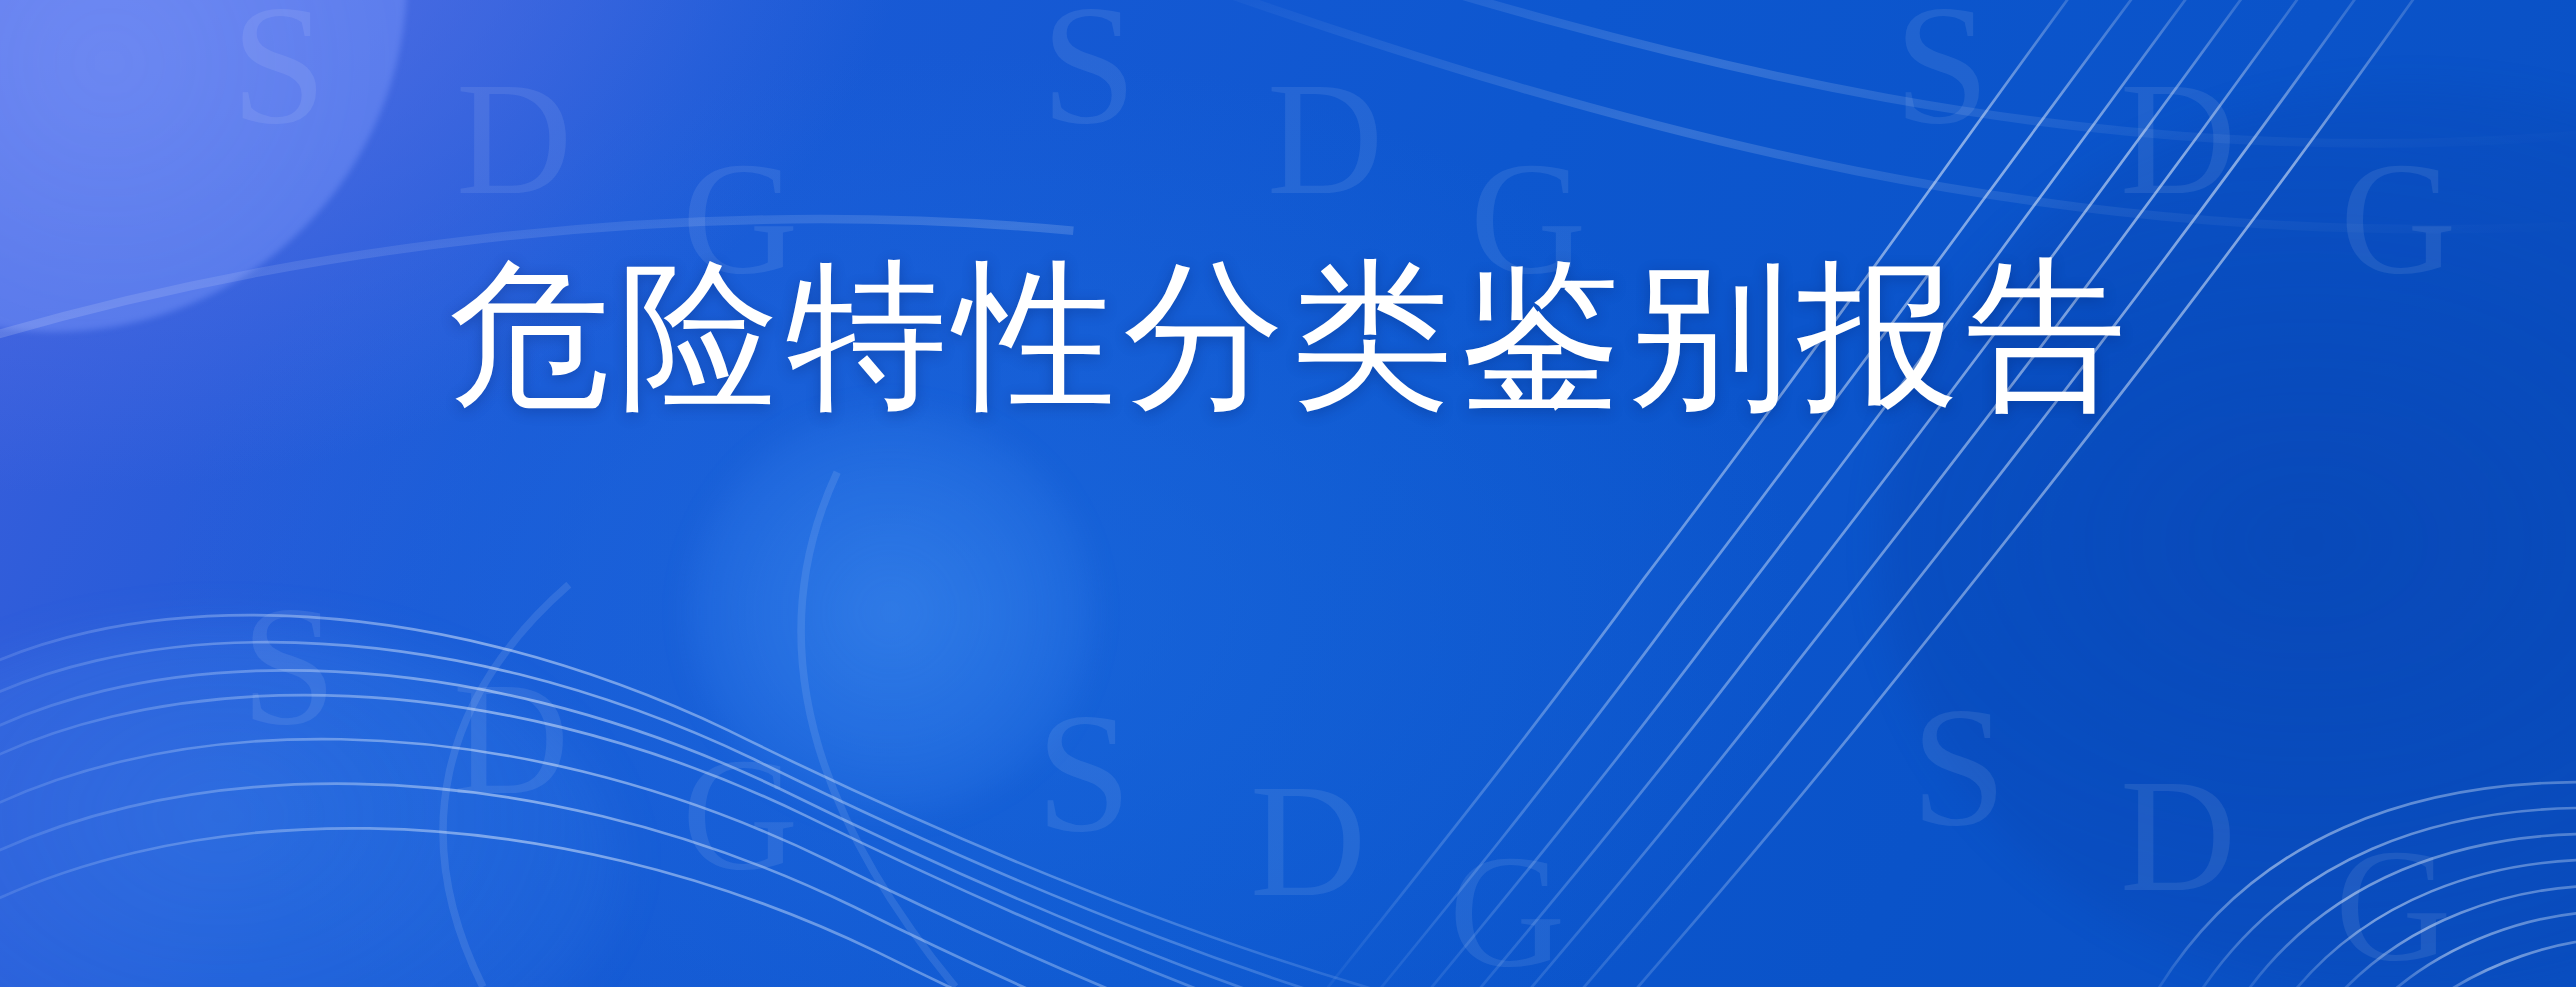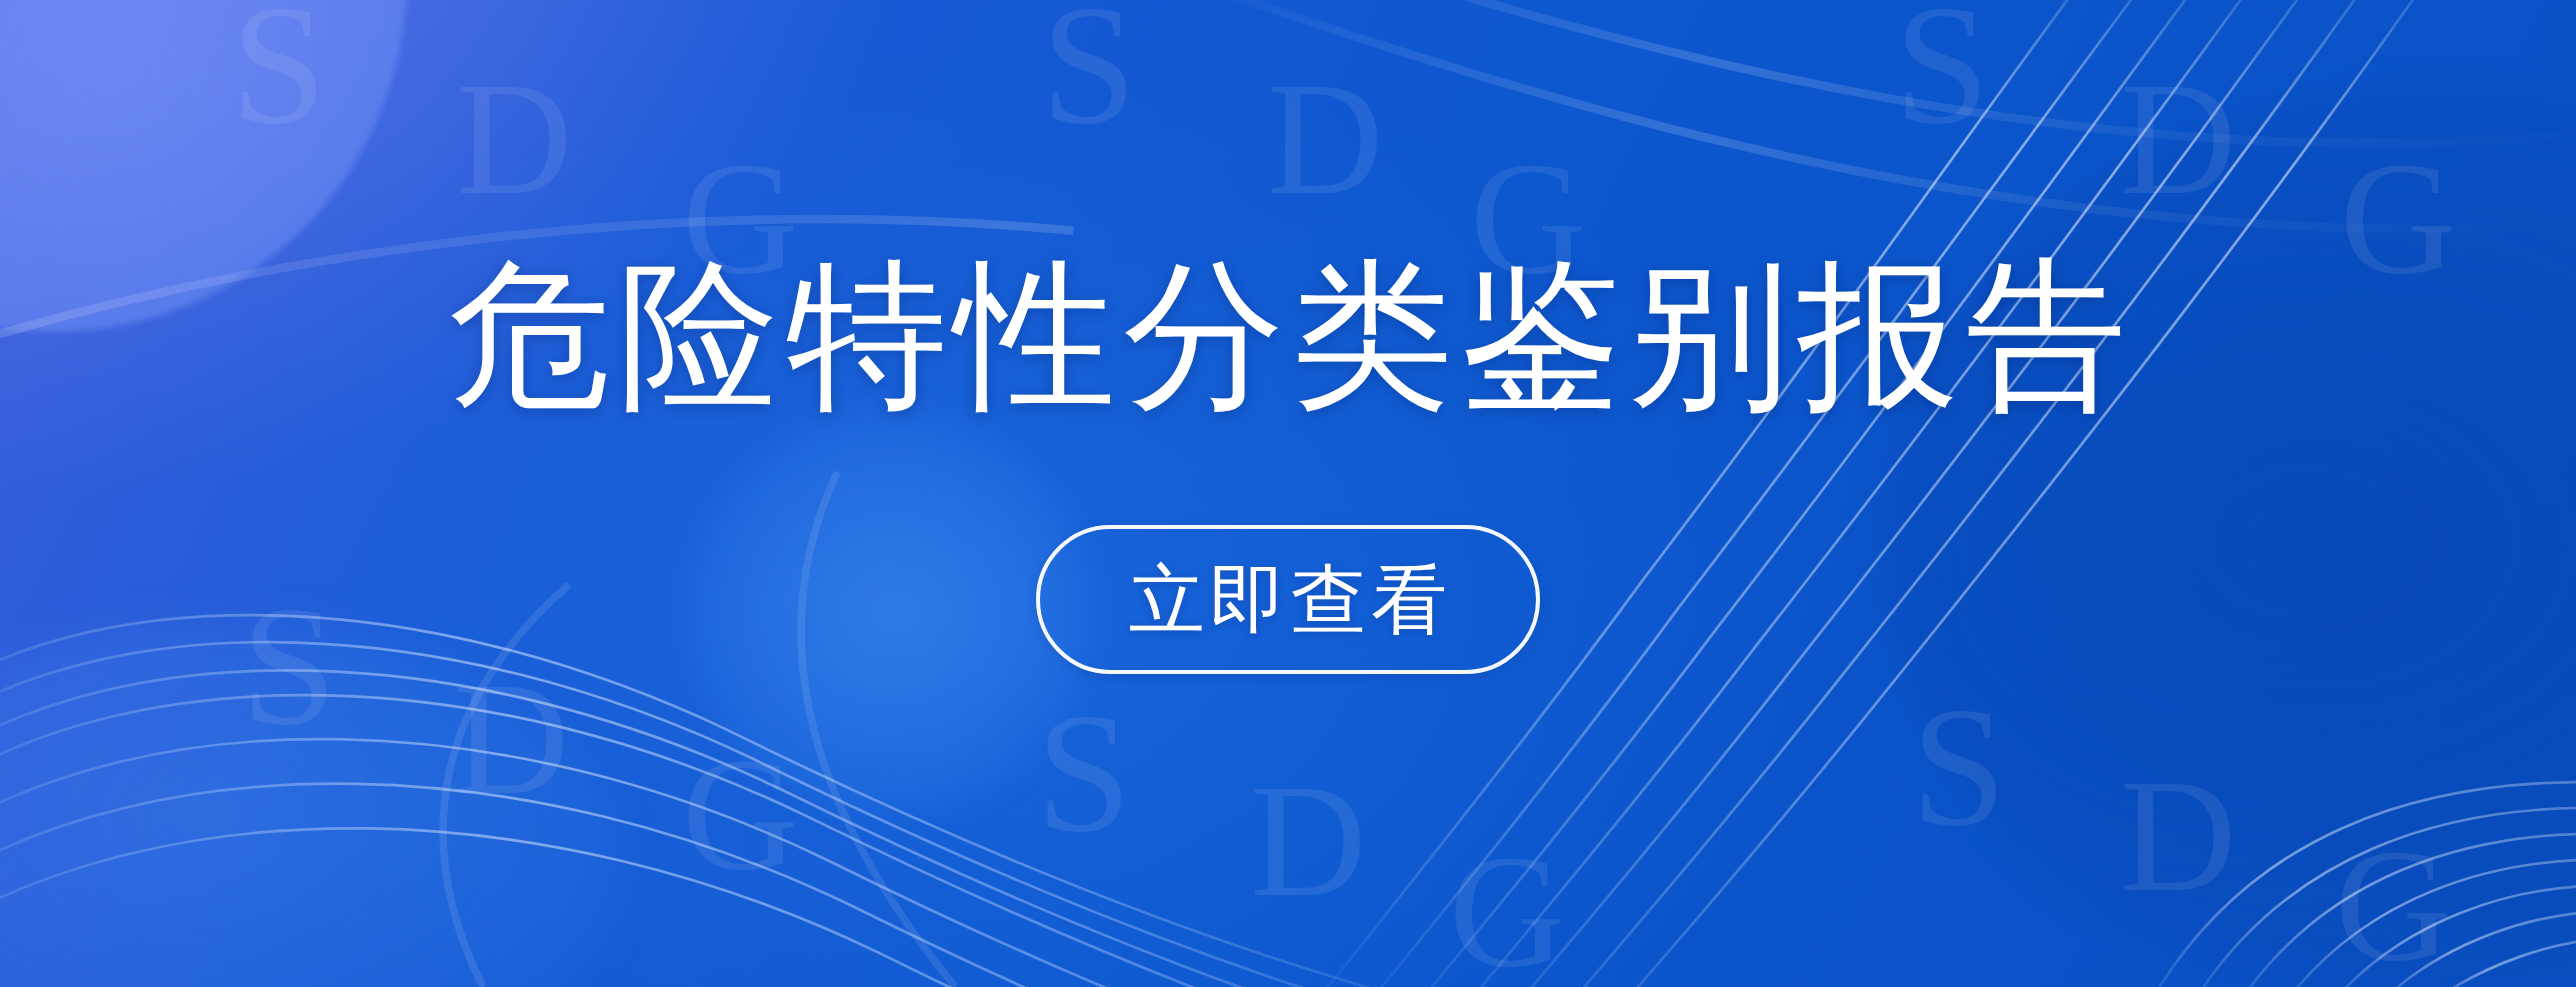--- a/index.html
+++ b/index.html
@@ -211,19 +211,16 @@
     </g>
 
     <g fill="none" stroke="#ffffff" stroke-opacity="0.10" stroke-width="14">
       <path d="M 1780 1840 C 1500 1500, 1420 1180, 1560 880"></path>
       <path d="M 900 1840 C 760 1560, 820 1300, 1060 1090"></path>
     </g>
   </svg>
 
   <div id="content">
     <div id="title">危险特性分类鉴别报告</div>
-    <div id="cta-button">
-      <span id="cta-label">立即查看</span>
-    </div>
   </div>
 
 </div>
 
 
 </body></html>

